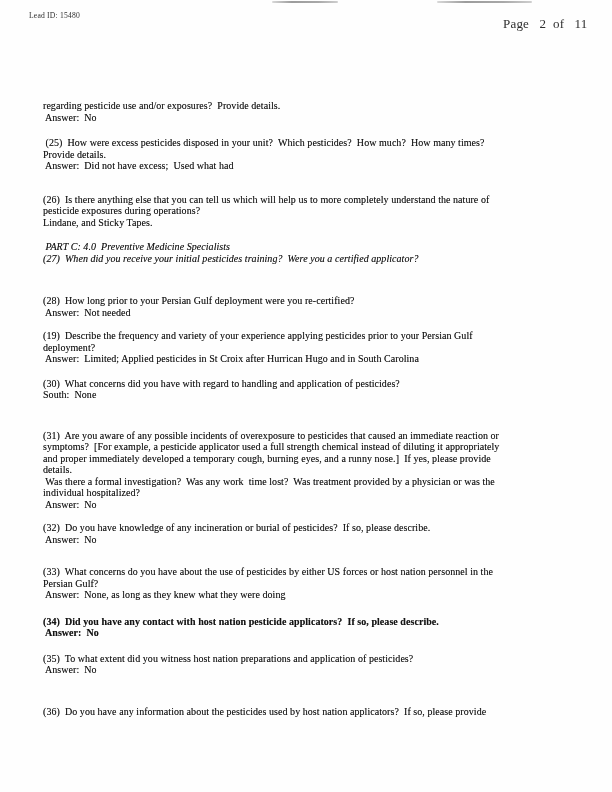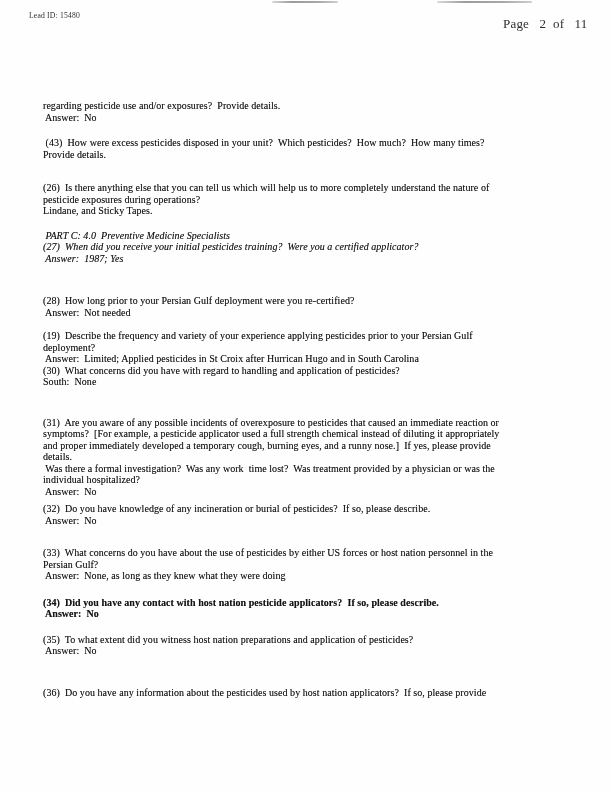--- a/index.html
+++ b/index.html
@@ -66,56 +66,56 @@
   <div class="scan-artifact a1"></div>
   <div class="scan-artifact a2"></div>
   <div class="hdr-lead">Lead ID: 15480</div>
   <div class="hdr-page">Page   2  of   11</div>
   <div class="content" id="doc-content">
       <div class="block" style="margin-top: 0px;">
         <div class="line">regarding pesticide use and/or exposures?  Provide details.</div>
         <div class="line"> Answer:  No</div>
       </div>
       <div class="block" style="margin-top: 14px;">
-        <div class="line"> (43)  How were excess pesticides disposed in your unit?  Which pesticides?  How much?  How many times?</div>
+        <div class="line"> (25)  How were excess pesticides disposed in your unit?  Which pesticides?  How much?  How many times?</div>
         <div class="line">Provide details.</div>
+        <div class="line"> Answer:  Did not have excess;  Used what had</div>
       </div>
       <div class="block" style="margin-top: 22px;">
         <div class="line">(26)  Is there anything else that you can tell us which will help us to more completely understand the nature of</div>
         <div class="line">pesticide exposures during operations?</div>
         <div class="line">Lindane, and Sticky Tapes.</div>
       </div>
       <div class="block" style="margin-top: 13px; font-style: italic;">
         <div class="line"> PART C: 4.0  Preventive Medicine Specialists</div>
         <div class="line">(27)  When did you receive your initial pesticides training?  Were you a certified applicator?</div>
-        <div class="line"> Answer:  1987; Yes</div>
       </div>
       <div class="block" style="margin-top: 31px;">
         <div class="line">(28)  How long prior to your Persian Gulf deployment were you re-certified?</div>
         <div class="line"> Answer:  Not needed</div>
       </div>
       <div class="block" style="margin-top: 12px;">
         <div class="line">(19)  Describe the frequency and variety of your experience applying pesticides prior to your Persian Gulf</div>
         <div class="line">deployment?</div>
         <div class="line"> Answer:  Limited; Applied pesticides in St Croix after Hurrican Hugo and in South Carolina</div>
       </div>
-      <div class="block" style="">
+      <div class="block" style="margin-top: 13px;">
         <div class="line">(30)  What concerns did you have with regard to handling and application of pesticides?</div>
         <div class="line">South:  None</div>
       </div>
       <div class="block" style="margin-top: 29px;">
         <div class="line">(31)  Are you aware of any possible incidents of overexposure to pesticides that caused an immediate reaction or</div>
         <div class="line">symptoms?  [For example, a pesticide applicator used a full strength chemical instead of diluting it appropriately</div>
         <div class="line">and proper immediately developed a temporary cough, burning eyes, and a runny nose.]  If yes, please provide</div>
         <div class="line">details.</div>
         <div class="line"> Was there a formal investigation?  Was any work  time lost?  Was treatment provided by a physician or was the</div>
         <div class="line">individual hospitalized?</div>
         <div class="line"> Answer:  No</div>
       </div>
-      <div class="block" style="margin-top: 6px;">
+      <div class="block" style="margin-top: 12px;">
         <div class="line">(32)  Do you have knowledge of any incineration or burial of pesticides?  If so, please describe.</div>
         <div class="line"> Answer:  No</div>
       </div>
       <div class="block" style="margin-top: 21px;">
         <div class="line">(33)  What concerns do you have about the use of pesticides by either US forces or host nation personnel in the</div>
         <div class="line">Persian Gulf?</div>
         <div class="line"> Answer:  None, as long as they knew what they were doing</div>
       </div>
       <div class="block" style="margin-top: 15px; font-weight: bold;">
         <div class="line">(34)  Did you have any contact with host nation pesticide applicators?  If so, please describe.</div>

